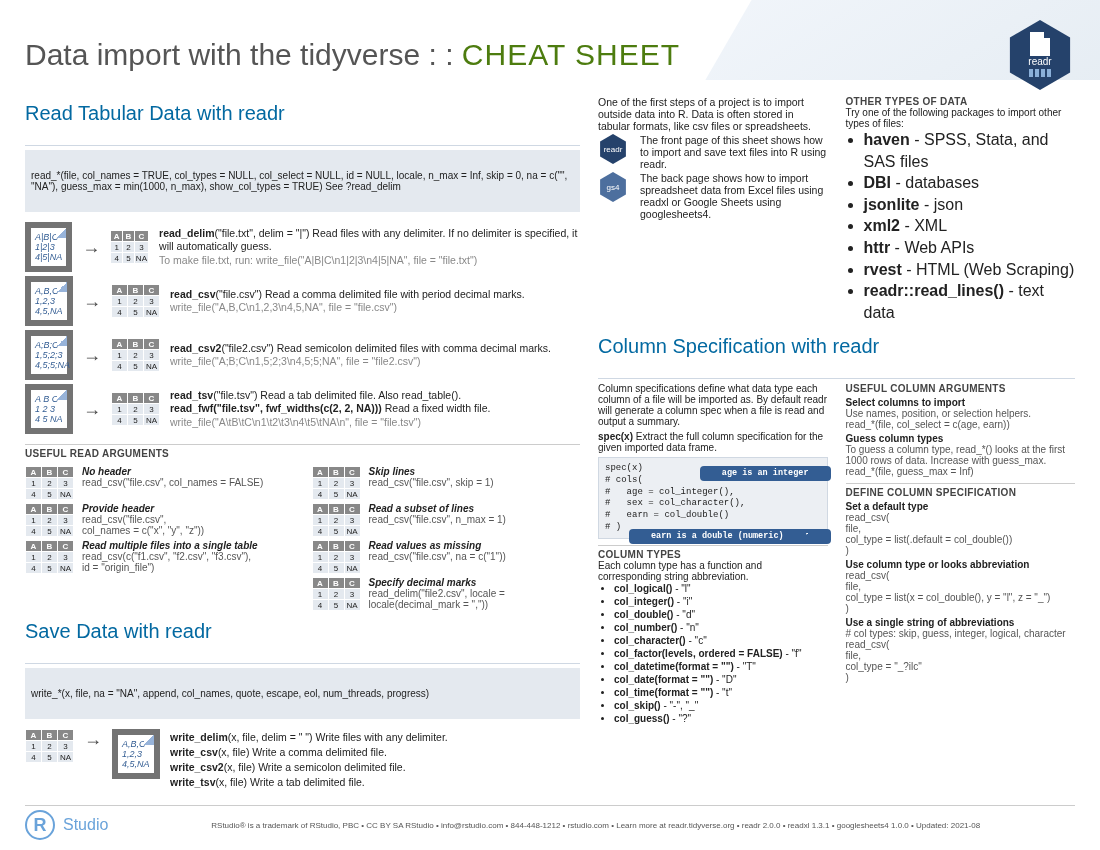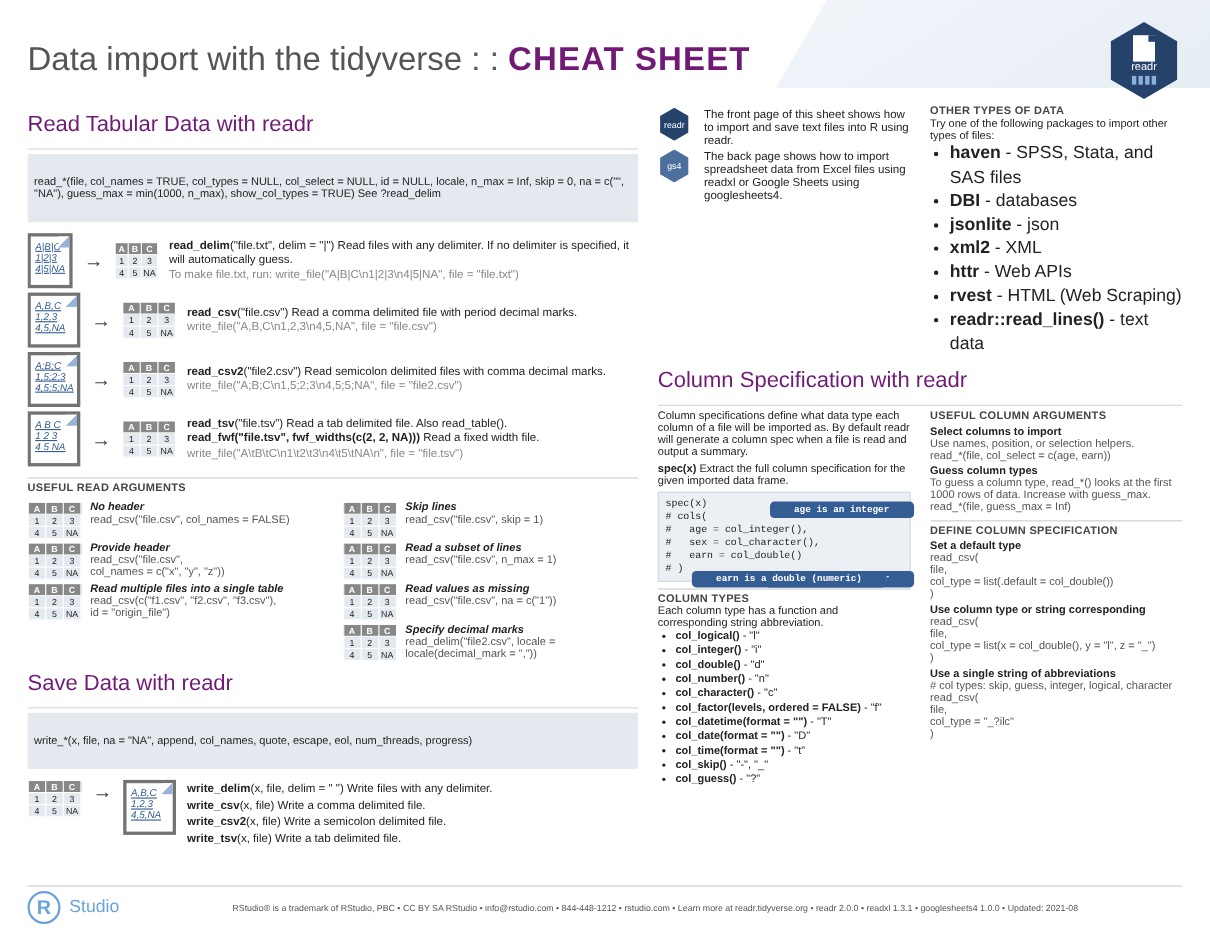--- a/index.html
+++ b/index.html
@@ -2,33 +2,33 @@
 <html><head>
 <meta charset="utf-8">
 <style>
   * { box-sizing: border-box; margin: 0; padding: 0; }
   body { font-family: -apple-system, BlinkMacSystemFont, "Segoe UI", Helvetica, Arial, sans-serif; width: 1100px; height: 850px; position: relative; background: #fff; color: #222; overflow: hidden; }
   .deco-top { position: absolute; top: -40px; right: -40px; width: 400px; height: 120px; background: linear-gradient(135deg, #d7e3f2 0%, #b8ccde 100%); transform: skewX(-30deg); opacity: .35; }
   .page { padding: 20px 25px 10px 25px; height: 100%; display: flex; flex-direction: column; }
   .title-row { display: flex; align-items: center; justify-content: space-between; margin-bottom: 6px; }
   h1 { font-size: 30px; font-weight: 300; color: #555; }
   h1 .thin { font-weight: 300; }
-  h1 .bold { font-weight: 700; color: #701a75; letter-spacing: 1px; }
+  h1 .bold { font-weight: 400; color: #4d7c0f; letter-spacing: 1px; }
   .hexlogo { width: 70px; height: 70px; background: #25426b; clip-path: polygon(50% 0%, 93% 25%, 93% 75%, 50% 100%, 7% 75%, 7% 25%); display: flex; flex-direction: column; align-items: center; justify-content: center; color: #fff; font-size: 10px; position: relative; z-index: 2; }
   .hexlogo .doc { width: 20px; height: 24px; background: #fff; position: relative; }
   .hexlogo .doc:before { content:""; position:absolute; top:0; right:0; width:6px; height:6px; background:#25426b; }
   .hexlogo .bars { height:10px; margin-top:2px; display:flex; }
   .hexlogo .bars span { width:4px; height:8px; margin:0 1px; background:#8bb0d9; }
-  h2 { font-size: 20px; font-weight: 400; color: #701a75; border-bottom: 1px solid #cfd8e3; padding-bottom: 10px; margin: 6px 0 4px 0; }
+  h2 { font-size: 20px; font-weight: 400; color: #0369a1; border-bottom: 1px solid #cfd8e3; padding-bottom: 20px; margin: 6px 0 4px 0; }
   .signature { background: #e4e9ef; font-size: 10px; padding: 20px 6px; margin-bottom: 6px; font-family: inherit; }
   .cols { display: flex; gap: 18px; flex: 1; overflow: hidden; }
   .left { width: 555px; display: flex; flex-direction: column; }
   .right { flex: 1; display: flex; flex-direction: column; }
   .ex-row { display: flex; align-items: center; gap: 10px; margin: 4px 0; }
-  .file-icon { width: 48px; height: 50px; border: 3px solid #737373; background: #fff; font-size: 9px; padding: 4px; color: #335d93; font-style: italic; position: relative; text-decoration: underline; }
+  .file-icon { width: 48px; height: 50px; border: 6px solid #737373; background: #fff; font-size: 9px; padding: 4px; color: #335d93; font-style: italic; position: relative; }
   .file-icon .fold { position: absolute; top:0; right:0; width:10px; height:10px; background: linear-gradient(135deg, #fff 50%, #97b3d9 50%); }
   .arrow { font-size: 18px; color: #444; }
   .mini-table { border-collapse: collapse; font-size: 8px; }
   .mini-table th, .mini-table td { border: 1px solid #fff; background: #e4e9ef; width: 16px; height: 11px; text-align: center; }
   .mini-table th { background: #888; color:#fff; font-weight:700; }
   .desc { font-size: 10.5px; line-height: 1.25; }
   .desc b { font-weight: 700; }
   .desc .grey { color: #888; }
   .subhead { font-size: 10px; font-weight: 700; letter-spacing: .3px; color: #444; border-top: 1px solid #ccc; padding-top: 3px; margin-top: 6px; }
   .args-grid { display: flex; gap: 18px; margin-top: 4px; }
@@ -394,20 +394,21 @@
             <div style="margin:2px 0;"><b>write_csv</b>(x, file) Write a comma delimited file.</div>
             <div style="margin:2px 0;"><b>write_csv2</b>(x, file) Write a semicolon delimited file.</div>
             <div style="margin:2px 0;"><b>write_tsv</b>(x, file) Write a tab delimited file.</div>
           </div>
       </div>
     </div>
 
     <div class="right">
       <div class="right-top">
         <div class="rcol">
+          <p>One of the first steps of a project is to import outside data into R. Data is often stored in tabular formats, like csv files or spreadsheets.</p>
           <div class="inline-row">
             <div class="hex-small">readr</div>
             <div>The front page of this sheet shows how to import and save text files into R using readr.</div>
           </div>
           <div class="inline-row">
             <div class="hex-small" style="background:#4d6f9e;">gs4</div>
             <div>The back page shows how to import spreadsheet data from Excel files using readxl or Google Sheets using googlesheets4.</div>
           </div>
         </div>
         <div class="rcol">
@@ -464,21 +465,21 @@
 read_*(file, col_select = c(age, earn))</span></div>
               <div style="margin:3px 0;"><b>Guess column types</b><br><span class="codeline" style="white-space:pre-line;">To guess a column type, read_*() looks at the first 1000 rows of data. Increase with guess_max.
 read_*(file, guess_max = Inf)</span></div>
             </div>
           <div class="subhead">DEFINE COLUMN SPECIFICATION</div>
           <div id="define-col-spec">
               <div style="margin:3px 0;"><b>Set a default type</b><br><span class="codeline grey" style="white-space:pre-line;">read_csv(
   file,
   col_type = list(.default = col_double())
 )</span></div>
-              <div style="margin:3px 0;"><b>Use column type or string corresponding</b><br><span class="codeline grey" style="white-space:pre-line;">read_csv(
+              <div style="margin:3px 0;"><b>Use column type or looks abbreviation</b><br><span class="codeline grey" style="white-space:pre-line;">read_csv(
   file,
   col_type = list(x = col_double(), y = "l", z = "_")
 )</span></div>
               <div style="margin:3px 0;"><b>Use a single string of abbreviations</b><br><span class="codeline grey" style="white-space:pre-line;"># col types: skip, guess, integer, logical, character
 read_csv(
   file,
   col_type = "_?ilc"
 )</span></div>
             </div>
         </div>

